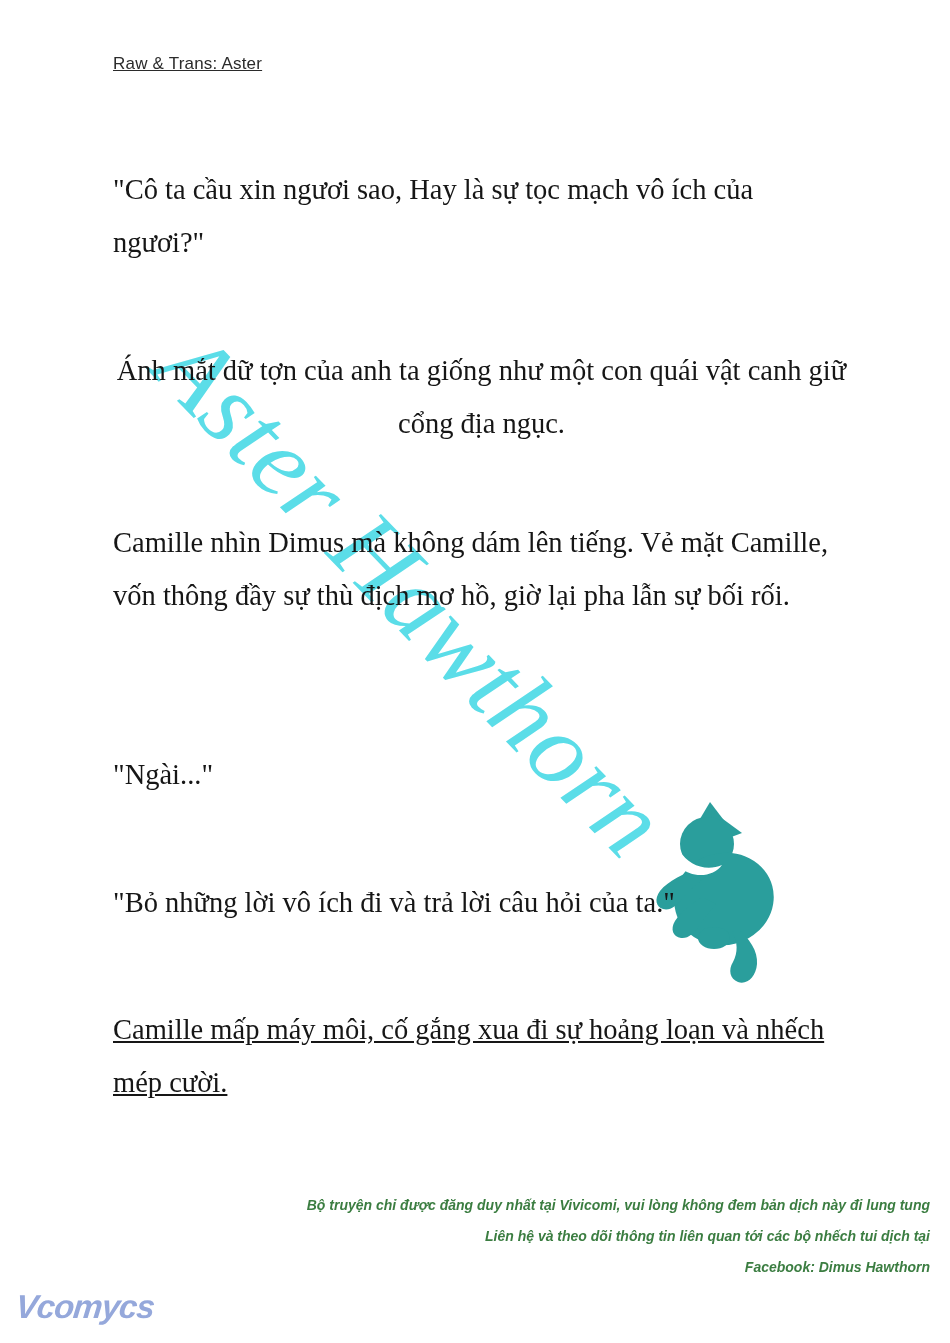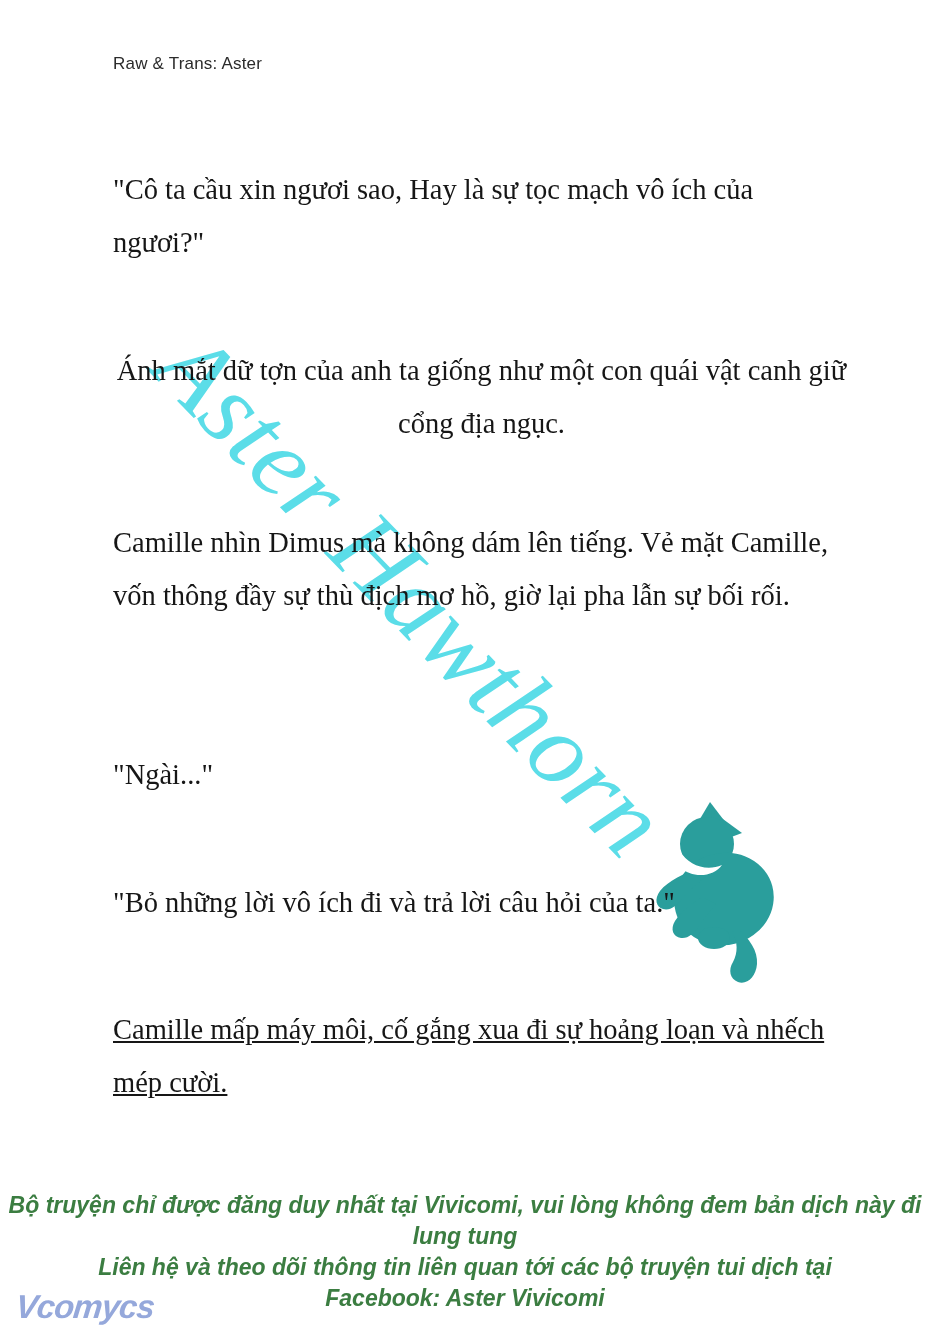--- a/index.html
+++ b/index.html
@@ -6,21 +6,21 @@
   #page{
     position:relative;
     width:950px;height:1343px;
     background:#ffffff;
     overflow:hidden;
     font-family:"Liberation Serif","DejaVu Serif",serif;
   }
   .header{
     position:absolute;left:113px;top:54px;
     font-family:"Liberation Sans","DejaVu Sans",sans-serif;
-    font-size:17px;color:#2b2b2b;letter-spacing:0.2px;
+    font-size:17px;color:#2b2b2b;letter-spacing:0.2px;text-decoration:underline;
   }
   .watermark{
     position:absolute;left:412px;top:593px;
     transform:translate(-50%,-50%) rotate(46deg);
     font-family:"Liberation Serif","DejaVu Serif",serif;
     font-style:italic;
     font-size:104px;
     color:#5bdde8;
     white-space:nowrap;
     z-index:1;
@@ -36,24 +36,24 @@
   #para-2{top:516px;}
   #para-3{top:748px;}
   #para-4{top:876px;}
   #para-5{top:1003px;text-decoration:underline;}
   .cat{
     position:absolute;left:654px;top:799px;width:122px;height:188px;
     z-index:2;
   }
   .footer{
     position:absolute;left:0;top:1190px;width:930px;
-    text-align:center;
+    text-align:right;
     font-family:"Liberation Sans","DejaVu Sans",sans-serif;
     font-weight:bold;font-style:italic;
-    font-size:23px;line-height:31px;color:#3b7d41;
+    font-size:14px;line-height:31px;color:#3b7d41;
     z-index:3;
   }
   .logo{
     position:absolute;left:16px;top:1288px;
     font-family:"Liberation Sans","DejaVu Sans",sans-serif;
     font-weight:bold;font-style:italic;
     font-size:33px;letter-spacing:-1px;
     color:#95a8db;
     transform:skewX(-6deg);
     z-index:3;
@@ -95,19 +95,19 @@
       <ellipse cx="60" cy="139" rx="16" ry="11"></ellipse>
 
       <path d="M82,128 C96,140 104,152 103,165 C102,178 93,186 84,183 C76,180 74,171 79,163 C84,154 84,142 78,134 Z"></path>
     </g>
 
     <path d="M26,52 C34,66 52,73 68,66 C60,78 38,80 26,68 Z" fill="#ffffff"></path>
   </svg>
 
   <div class="footer">
     <div>Bộ truyện chỉ được đăng duy nhất tại Vivicomi, vui lòng không đem bản dịch này đi lung tung</div>
-    <div>Liên hệ và theo dõi thông tin liên quan tới các bộ truyện tui dịch tại</div>
-    <div>Facebook: Aster Vivicomi</div>
+    <div>Liên hệ và theo dõi thông tin liên quan tới các bộ nhếch tui dịch tại</div>
+    <div>Facebook: Dimus Hawthorn</div>
   </div>
 
   <div class="logo">Vcomycs</div>
 
 </div>
 
 </body></html>

